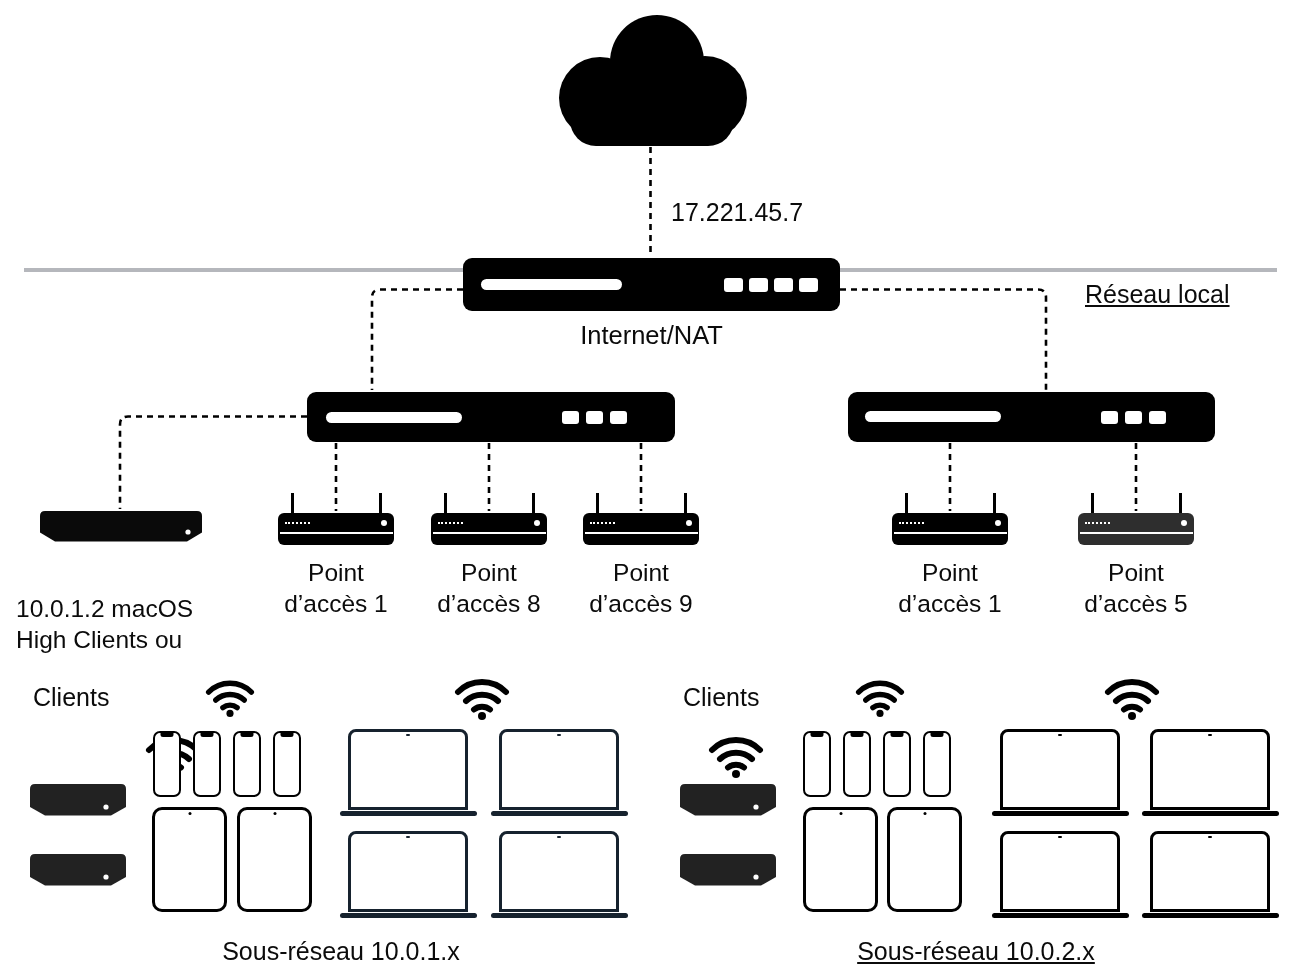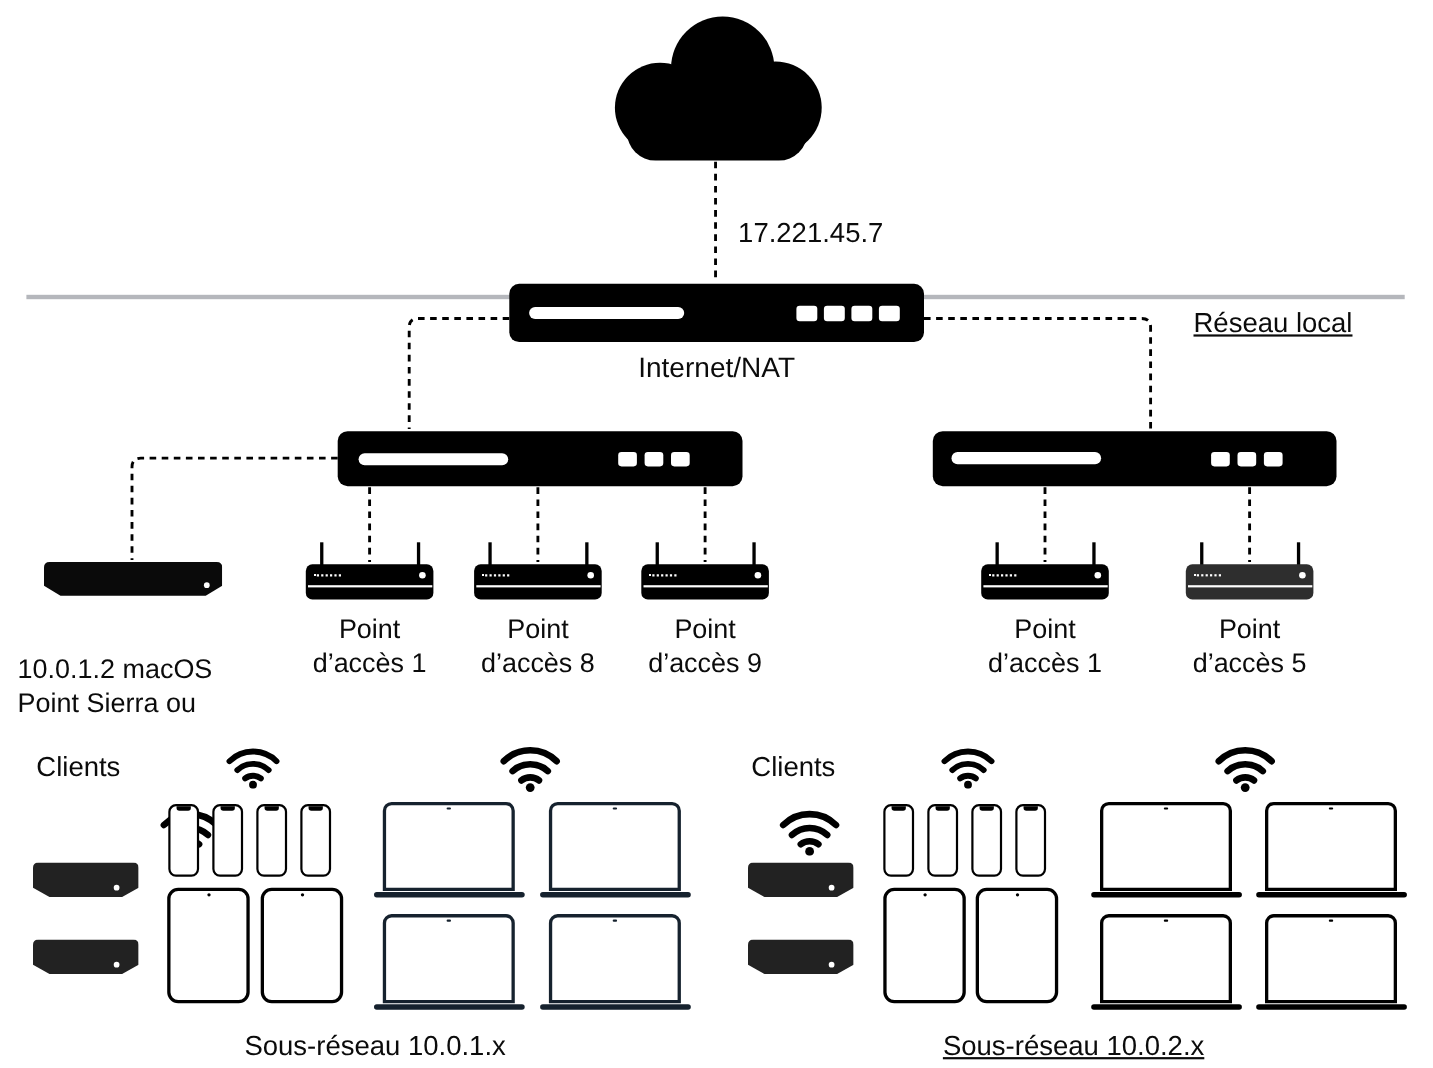--- a/index.html
+++ b/index.html
@@ -104,21 +104,21 @@
 </div>
 
 <div class="abs" style="left:40px;top:511px;">
   <svg width="162" height="33" viewBox="0 0 162 33">
     <path fill="#0a0a0a" d="M5 0 H157 Q162 0 162 5 V21.5 L147 30.5 H15 L0 21.5 V5 Q0 0 5 0 Z"></path>
     <circle cx="148" cy="21" r="2.6" fill="#fff"></circle>
   </svg>
 </div>
 <div class="mac-label">
   <div>10.0.1.2 macOS</div>
-  <div>Point Sierra ou</div>
+  <div>High Clients ou</div>
 </div>
 
 <div class="ap" style="left:278px;top:493px;">
   <span class="ant" style="left:13px;"></span>
   <span class="ant" style="left:101px;"></span>
   <span class="body">
     <span class="dots"></span>
     <span class="led"></span>
     <span class="sep"></span>
   </span>

